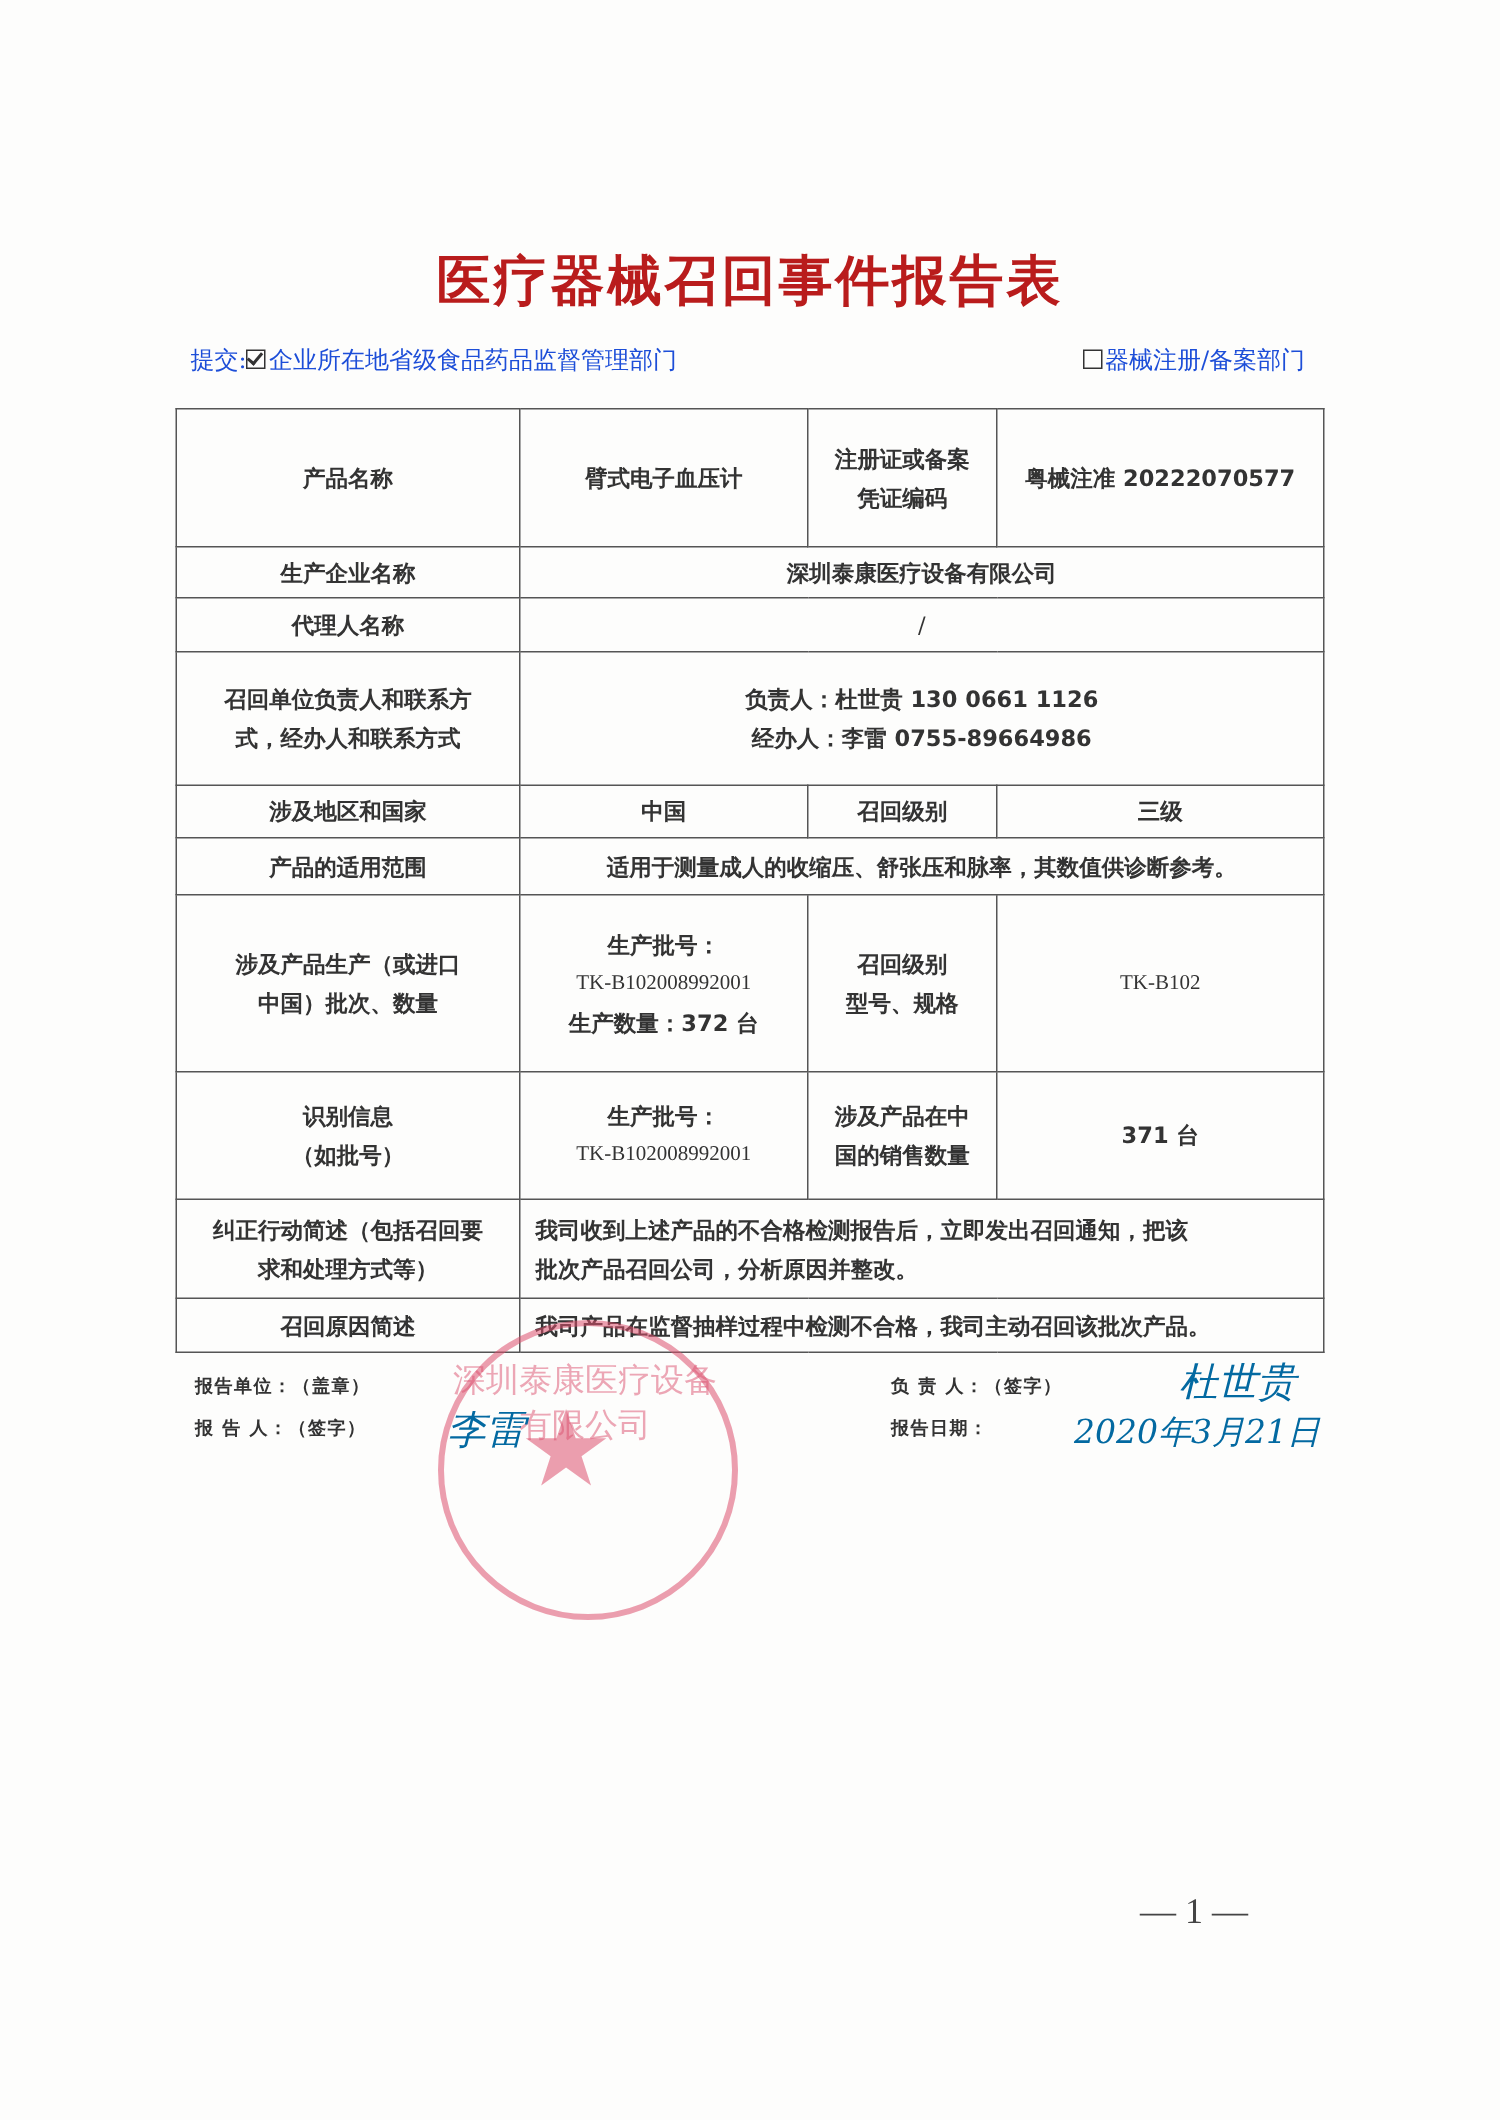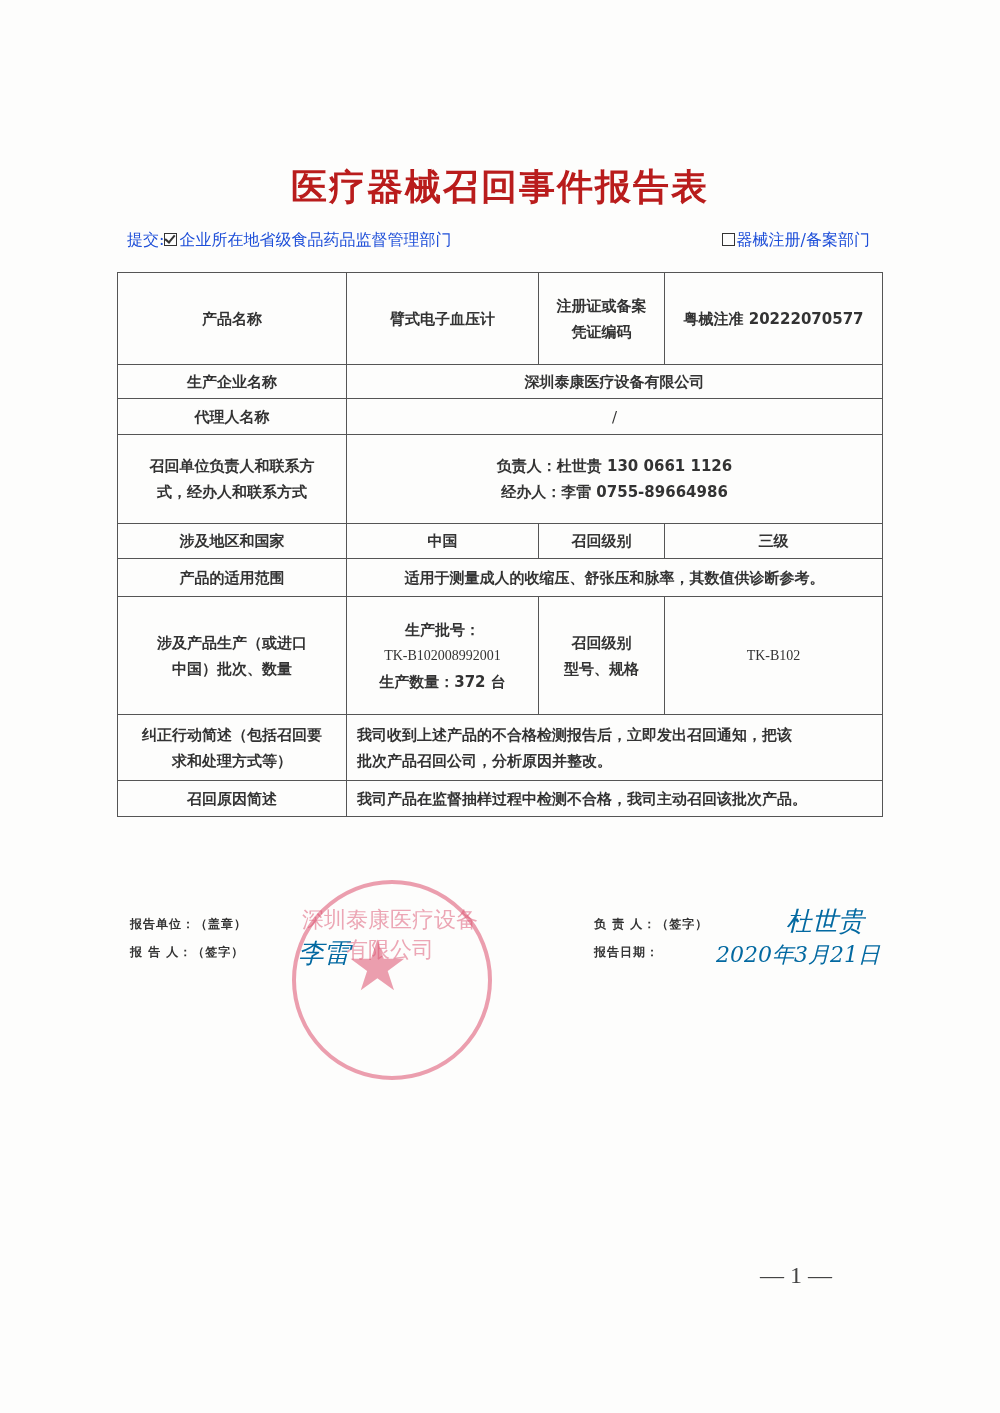--- a/index.html
+++ b/index.html
@@ -96,20 +96,35 @@
           <div>生产批号：</div>
           <div class="num">TK-B102008992001</div>
           <div>生产数量：372 台</div>
         </td>
     <td>
           <div>召回级别</div>
           <div>型号、规格</div>
         </td>
     <td class="num">TK-B102</td>
   </tr>
+  <tr style="height:85px">
+    <td>
+          <div>识别信息</div>
+          <div>（如批号）</div>
+        </td>
+    <td>
+          <div>生产批号：</div>
+          <div class="num">TK-B102008992001</div>
+        </td>
+    <td>
+          <div>涉及产品在中</div>
+          <div>国的销售数量</div>
+        </td>
+    <td>371 台</td>
+  </tr>
   <tr style="height:66px">
     <td>
           <div>纠正行动简述（包括召回要</div>
           <div>求和处理方式等）</div>
         </td>
     <td colspan="3" class="left">
           <div>我司收到上述产品的不合格检测报告后，立即发出召回通知，把该</div>
           <div>批次产品召回公司，分析原因并整改。</div>
         </td>
   </tr>

